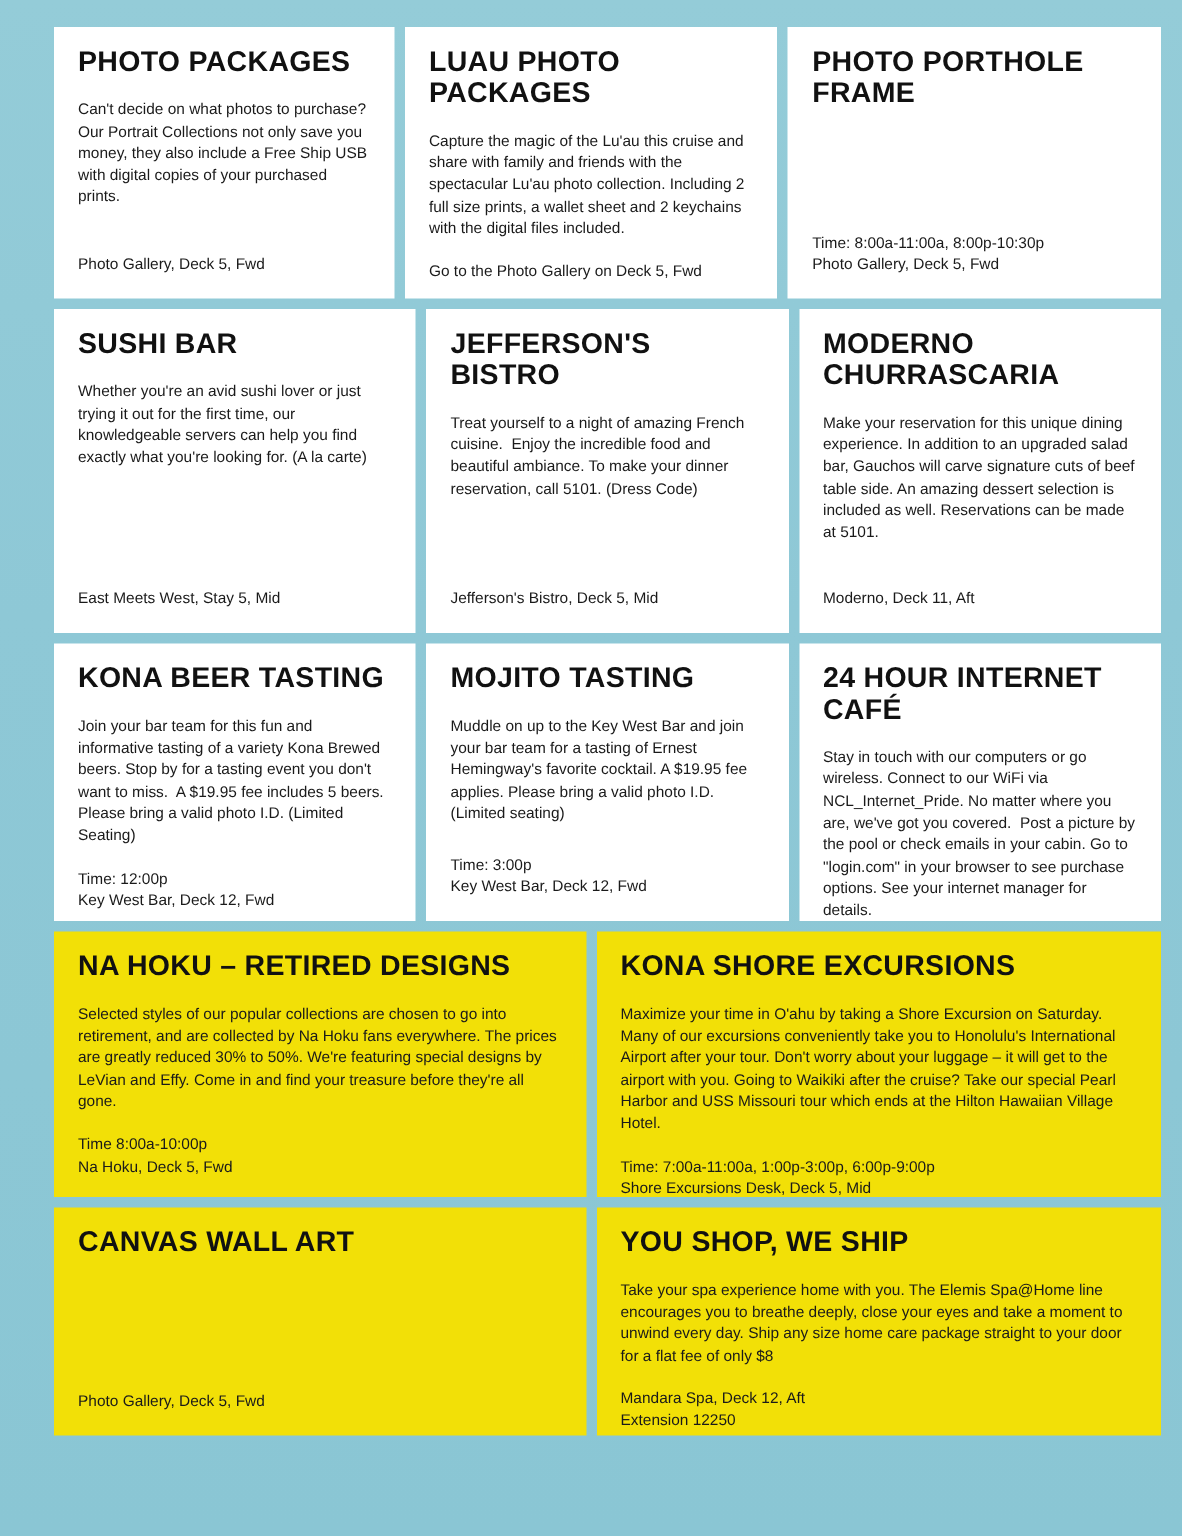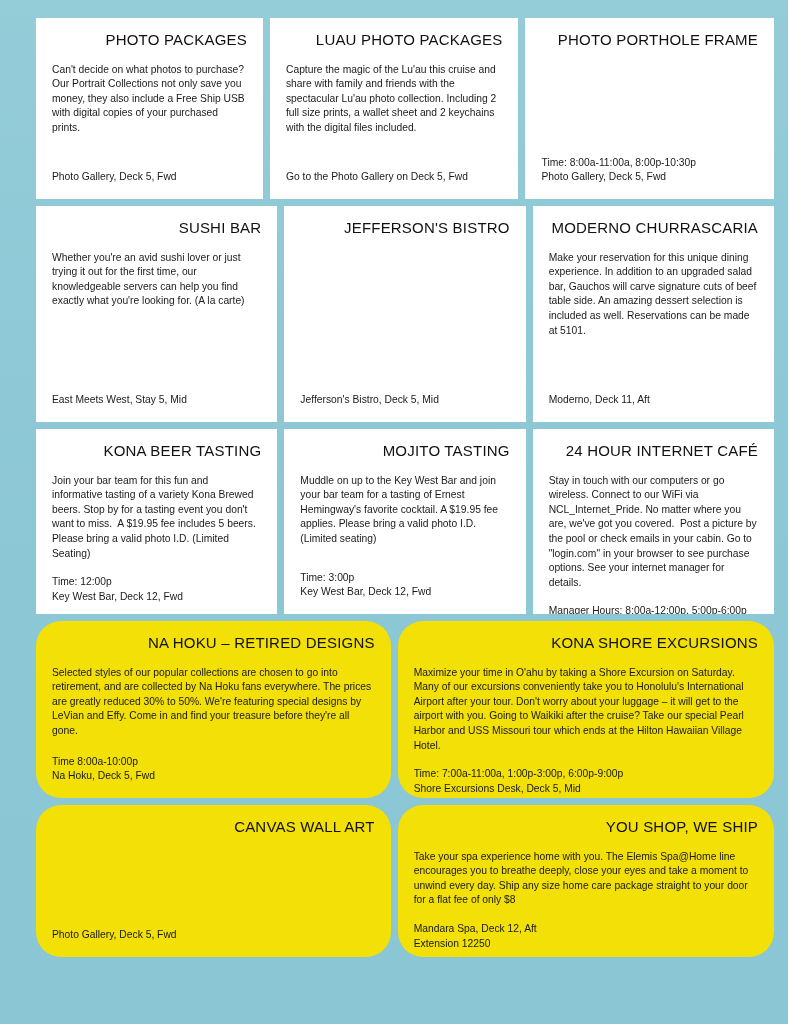--- a/index.html
+++ b/index.html
@@ -36,27 +36,26 @@
   .card {
     box-sizing: border-box;
     padding: 14px 16px 14px 16px;
     background: #ffffff;
     overflow: hidden;
   }
   .card.blue { background: #ffffff; }
   .card.yellow { background: #f2e007; }
 
   .card-title {
-    font-size: 15px;
-    font-weight: normal;
+    font-size: 19px;
+    font-weight: bold;
     letter-spacing: 0.2px;
     color: #111;
     margin: 0 0 14px 0;
     line-height: 1.1;
-    text-align: right;
   }
   .card-body {
     font-size: 10.3px;
     line-height: 1.42;
     color: #1a1a1a;
     margin: 0 0 14px 0;
     white-space: pre-wrap;
   }
   .card-meta {
     font-size: 10.3px;
@@ -74,21 +73,21 @@
   }
 
   
   .row-1 .card { height: 181px; }
   .row-2 .card { height: 216px; }
   .row-3 .card { height: 185px; }
   .row-4 .card { height: 177px; }
   .row-5 .card { height: 152px; }
 
   .col-3 { width: 253px; }
-  .col-2 { width: 382px; border-radius: 25px; }
+  .col-2 { width: 382px; }
 
   
   .row-1 .card:first-child,
   .row-2 .card:first-child,
   .row-3 .card:first-child { margin-left: 22px; }
   .row-4 .card:first-child,
   .row-5 .card:first-child { margin-left: 22px; }
 
   .row-1 .col-3:nth-child(1) { width: 231px; }
   .row-4 .col-2:nth-child(1) { width: 360px; }
@@ -132,20 +131,21 @@
         <div class="card-inner">
           <div class="card-title">SUSHI BAR</div>
           <div class="card-body">Whether you're an avid sushi lover or just trying it out for the first time, our knowledgeable servers can help you find exactly what you're looking for. (A la carte)</div>
           <div class="spacer"></div>
           <div class="card-meta">East Meets West, Stay 5, Mid</div>
         </div>
       </div>
       <div class="card blue col-3">
         <div class="card-inner">
           <div class="card-title">JEFFERSON'S BISTRO</div>
+          <div class="card-body">Treat yourself to a night of amazing French cuisine.  Enjoy the incredible food and beautiful ambiance. To make your dinner reservation, call 5101. (Dress Code)</div>
           <div class="spacer"></div>
           <div class="card-meta">Jefferson's Bistro, Deck 5, Mid</div>
         </div>
       </div>
       <div class="card blue col-3">
         <div class="card-inner">
           <div class="card-title">MODERNO CHURRASCARIA</div>
           <div class="card-body">Make your reservation for this unique dining experience. In addition to an upgraded salad bar, Gauchos will carve signature cuts of beef table side. An amazing dessert selection is included as well. Reservations can be made at 5101.</div>
           <div class="spacer"></div>
           <div class="card-meta">Moderno, Deck 11, Aft</div>

